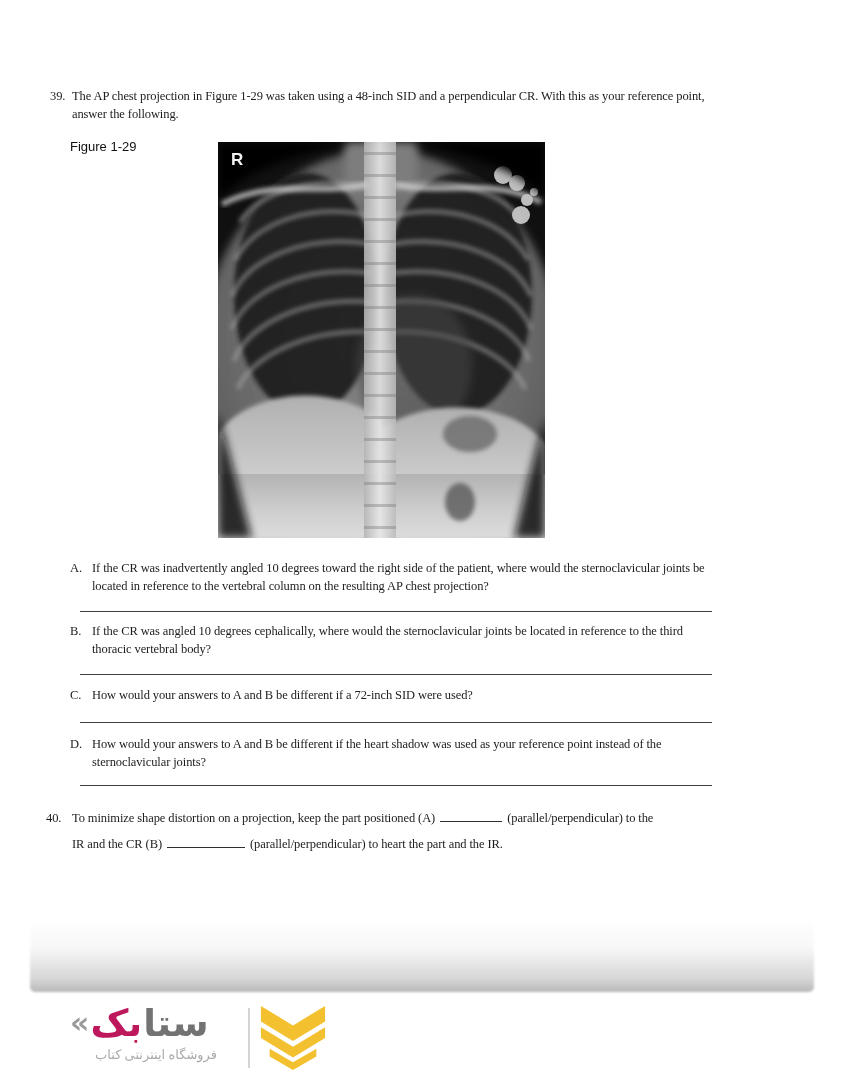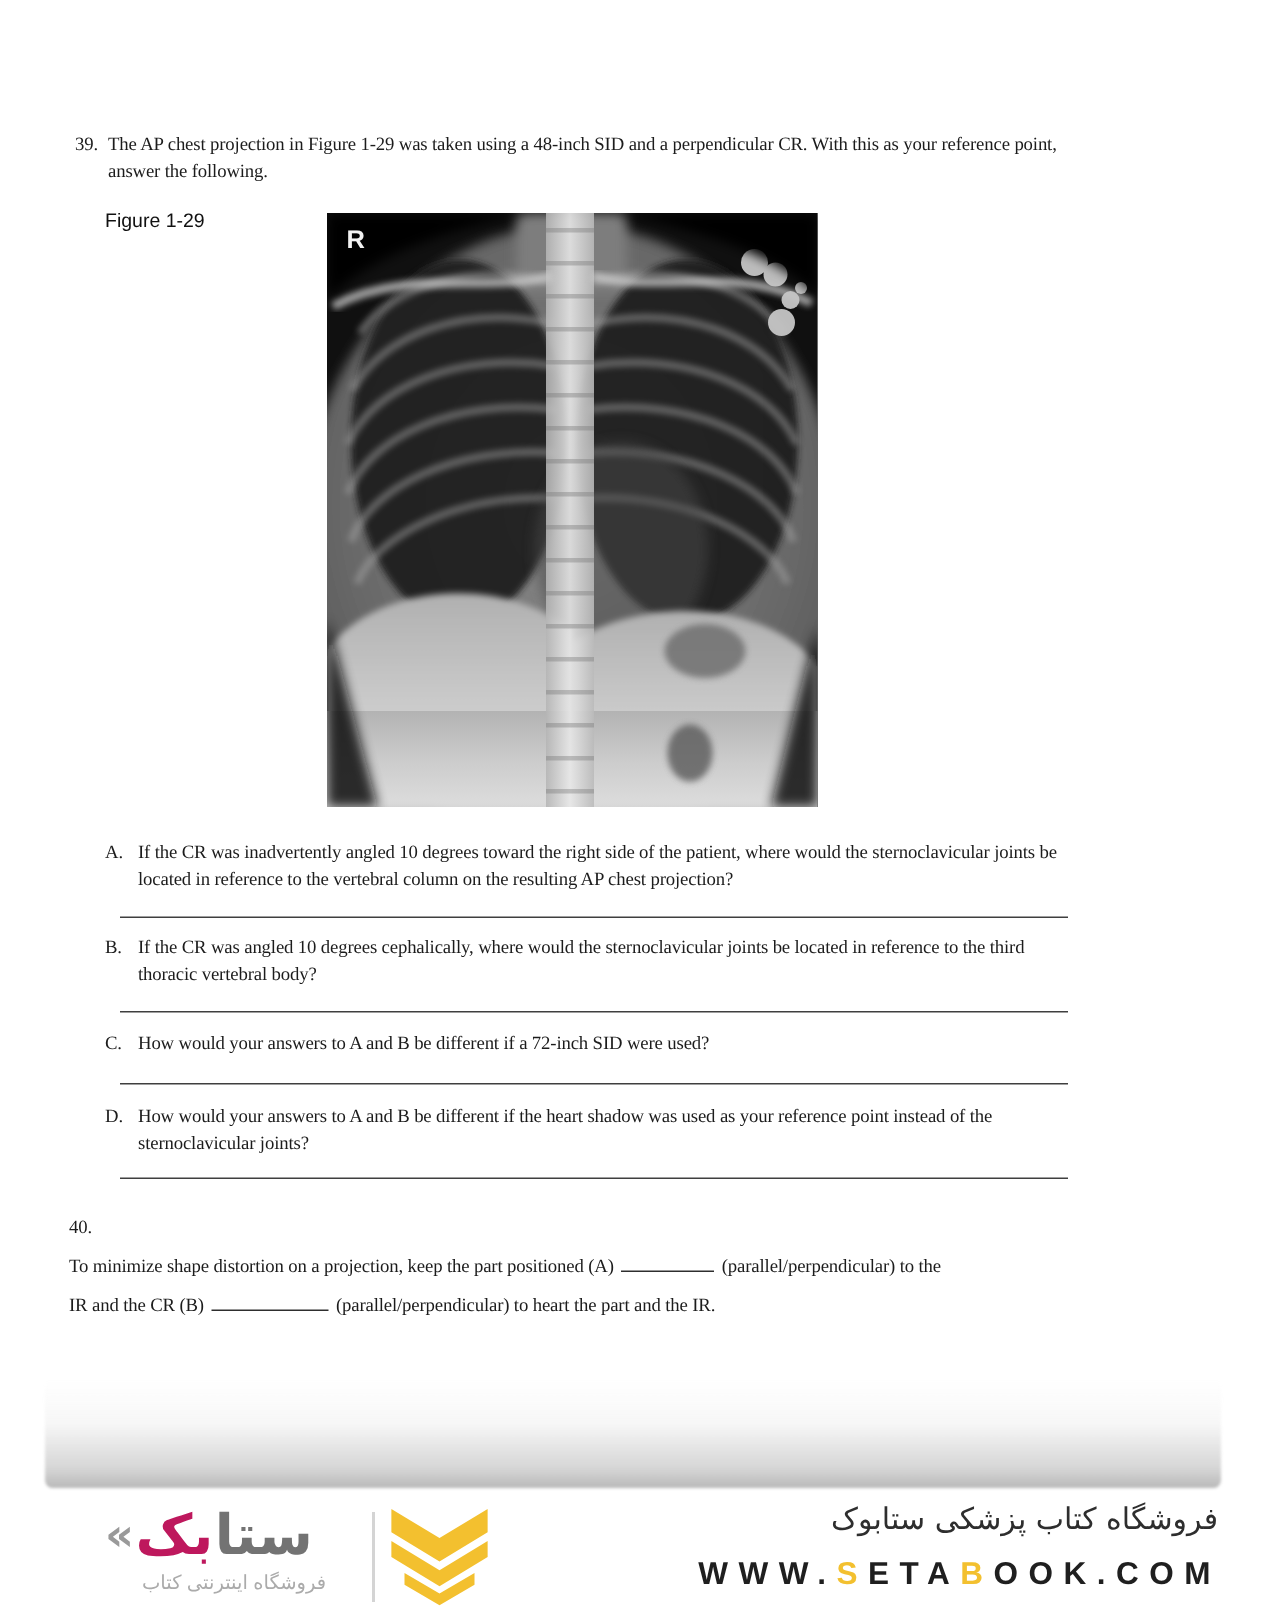--- a/index.html
+++ b/index.html
@@ -18,40 +18,40 @@
   .fig-label{position:absolute;left:70px;top:139px;font-family:"Liberation Sans",sans-serif;
              font-weight:normal;font-size:13px;color:#111;}
 
   
   .xray{position:absolute;left:218px;top:142px;width:327px;height:396px;background:#101010;}
   .xray svg{display:block;width:327px;height:396px;}
   .r-marker{position:absolute;left:13px;top:8px;color:#f2f2f2;font-family:"Liberation Sans",sans-serif;
             font-size:17px;font-weight:bold;}
 
   
-  .q40{left:46px;top:806px;width:692px;font-size:12.5px;line-height:25.5px;letter-spacing:-0.1px;flex-direction:column;}
+  .q40{left:46px;top:806px;width:692px;font-size:12.5px;line-height:25.5px;letter-spacing:-0.1px;}
   .q40 .qnum{flex:0 0 26px;}
   .blank{display:inline-block;border-bottom:1px solid #2e2e2e;height:12px;vertical-align:baseline;margin:0 5px;}
   .blank-a{width:62px;}
   .blank-b{width:78px;}
 
   
   .page-shadow{position:absolute;left:30px;top:920px;width:784px;height:72px;border-radius:5px;
     background:linear-gradient(to bottom, rgba(190,190,190,0) 0%, rgba(188,188,188,0.12) 40%,
                rgba(172,172,172,0.5) 82%, rgba(158,158,158,0.72) 100%);
     filter:blur(1.2px);}
 
   
   .logo-left{position:absolute;left:70px;top:1002px;width:172px;}
   .wordmark{display:flex;direction:ltr;align-items:baseline;justify-content:flex-start;gap:1px;
             font-family:"DejaVu Sans",sans-serif;font-weight:bold;}
   .wm-guillemet{font-size:30px;color:#9a9a9a;transform:translateY(-3px);}
   .wm-gray{font-size:37px;color:#be185d;}
   .wm-yellow{font-size:37px;color:#737373;}
-  .logo-tagline{margin-top:2px;text-align:center;direction:rtl;font-family:Liberation Sans, sans-serif;
+  .logo-tagline{margin-top:2px;text-align:center;direction:rtl;font-family:Liberation Serif, serif;
                 font-size:13px;color:#ababab;}
   .logo-divider{position:absolute;left:248px;top:1008px;width:2px;height:60px;background:#d4d4d4;}
   .emblem{position:absolute;left:258px;top:1004px;width:70px;height:70px;}
 
   .store-title{position:absolute;right:32px;top:1000px;direction:rtl;font-family:"DejaVu Sans",sans-serif;
                font-size:20px;color:#2e2e2e;}
   .site-url{position:absolute;right:30px;top:1038px;font-family:"Liberation Sans",sans-serif;
             font-weight:bold;font-size:21px;letter-spacing:7px;color:#1f1f1f;white-space:nowrap;}
   .site-url .yl{color:#F3C02F;}
 </style>
@@ -214,18 +214,14 @@
   </div>
   <div class="logo-divider"></div>
   <svg class="emblem" viewBox="0 0 72 72" xmlns="http://www.w3.org/2000/svg">
     <g fill="#F3C02F">
       <polygon points="3,2 36,22 69,2 69,18 36,38 3,18"></polygon>
       <polygon points="3,24 36,44 69,24 69,35 36,55 3,35"></polygon>
       <polygon points="12,46 36,60 60,46 60,54 36,68 12,54"></polygon>
     </g>
   </svg>
 
-  <div class="store-title">فروشگاه کتاب پزشکی ستابوک</div>
-  <div class="site-url">
-    <span>WWW.</span><span class="yl">S</span><span>ETA</span><span class="yl">B</span><span>OOK.COM</span>
-  </div>
 
 </div>
 
 </body></html>

